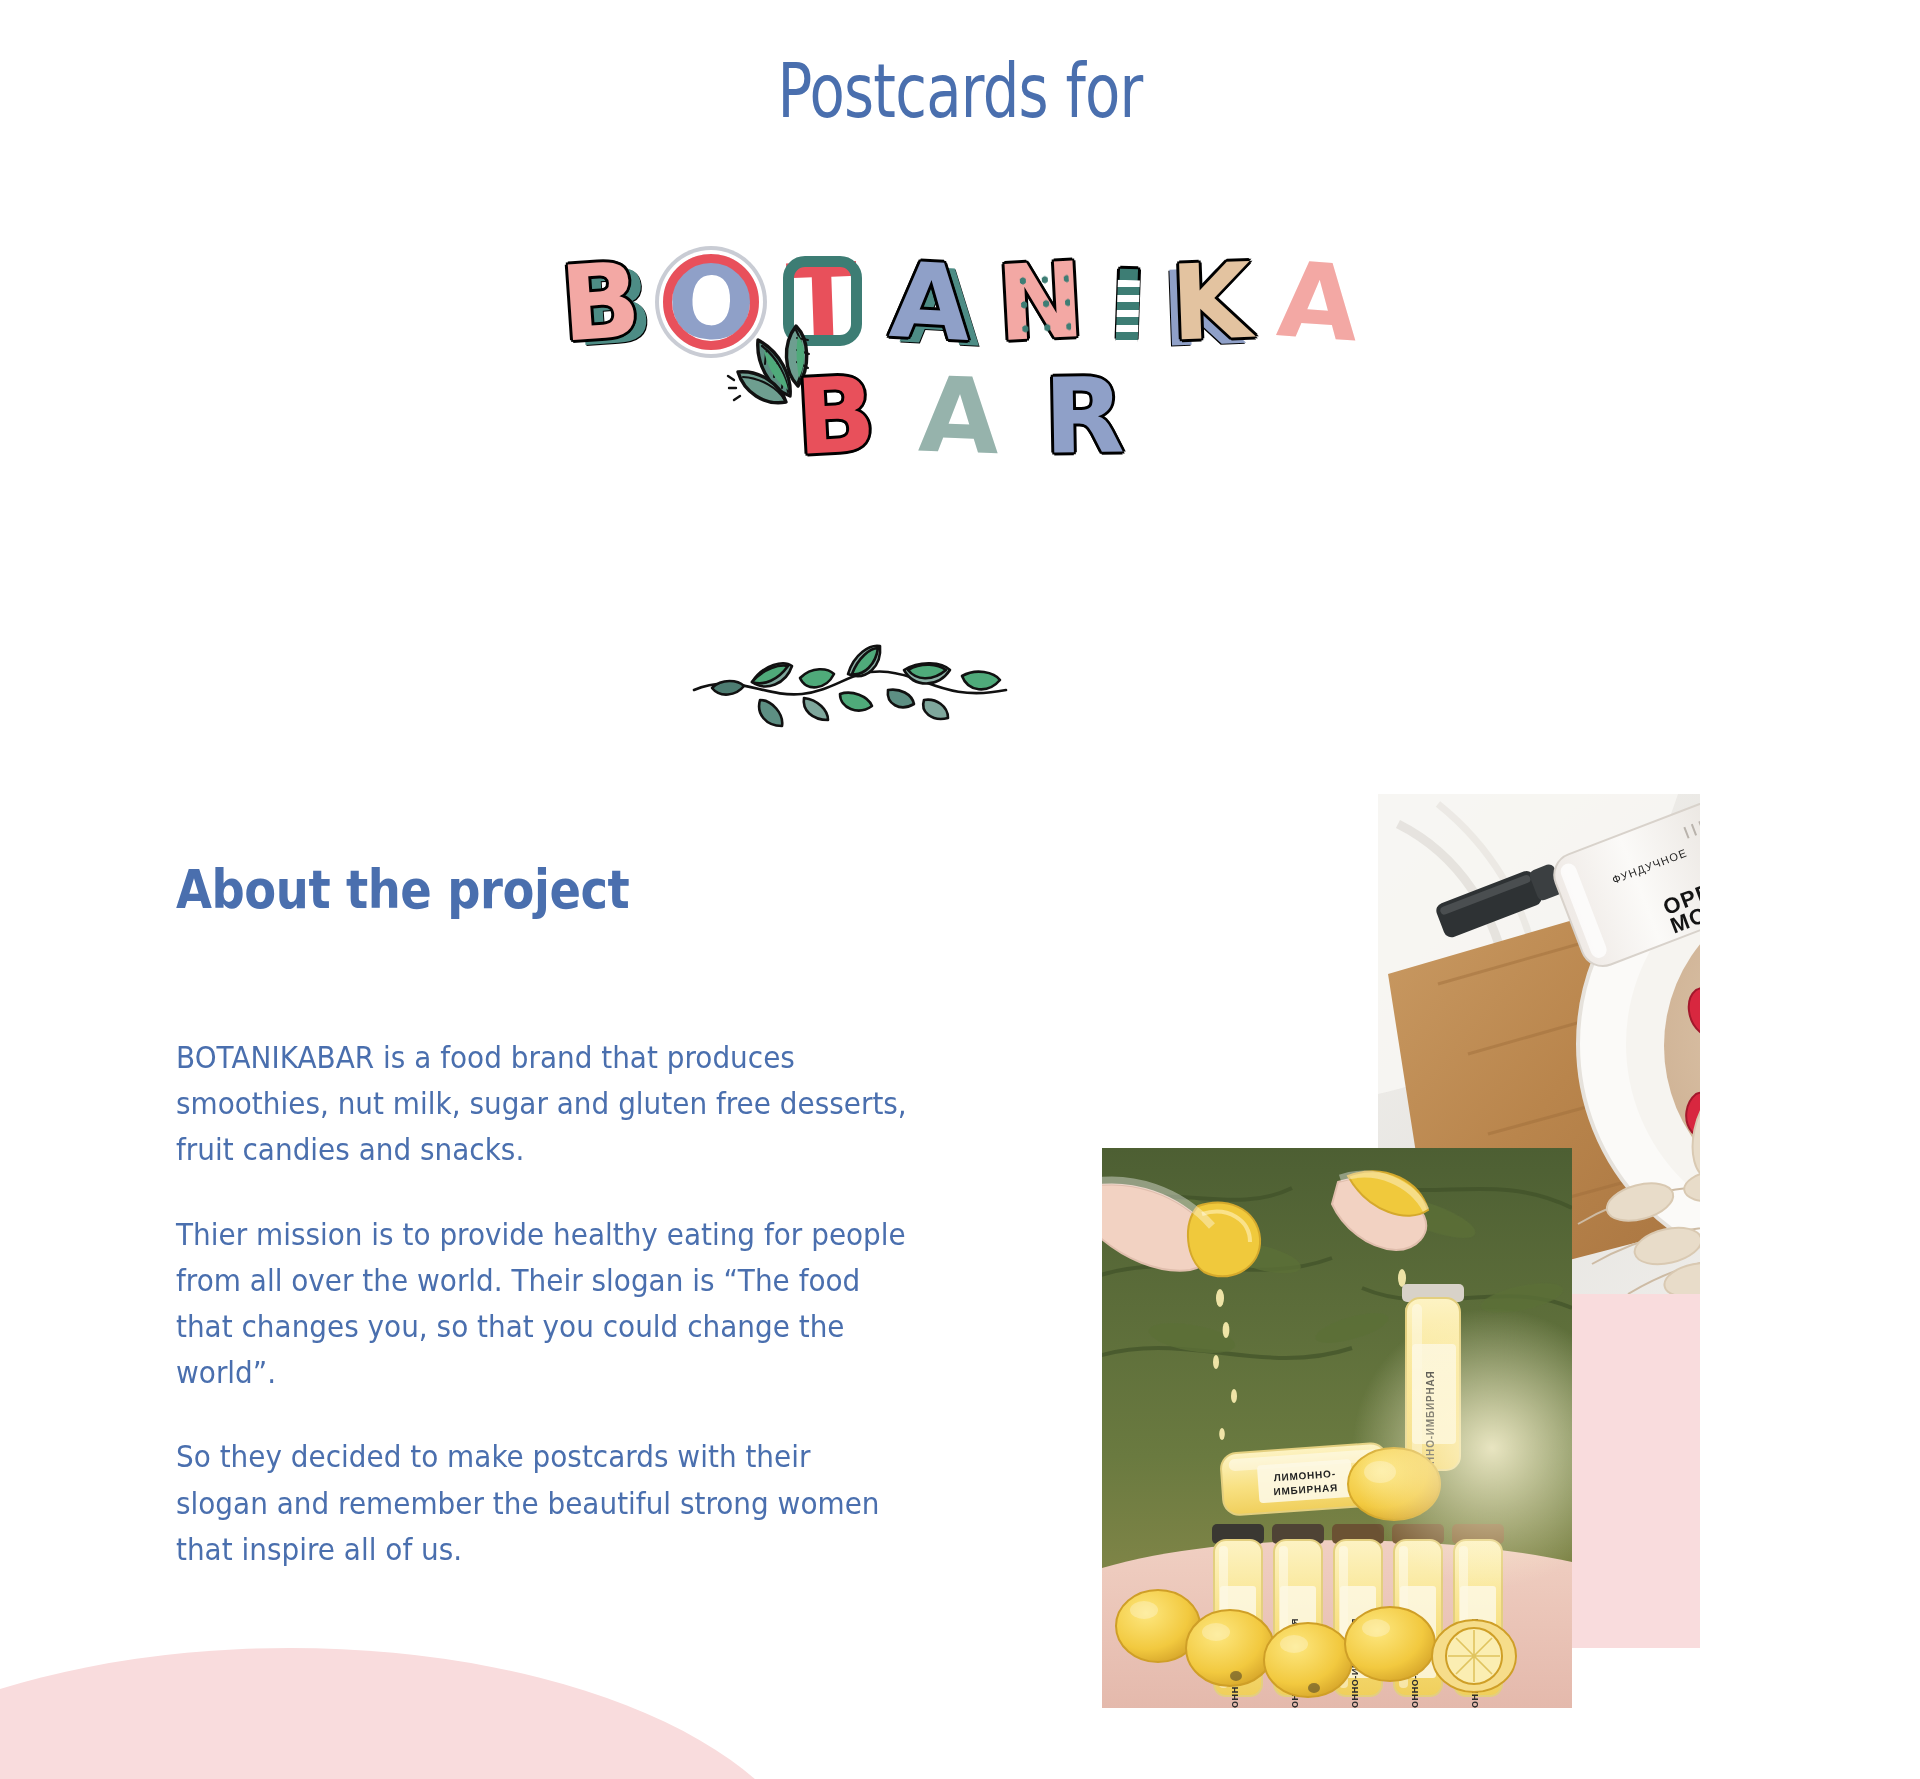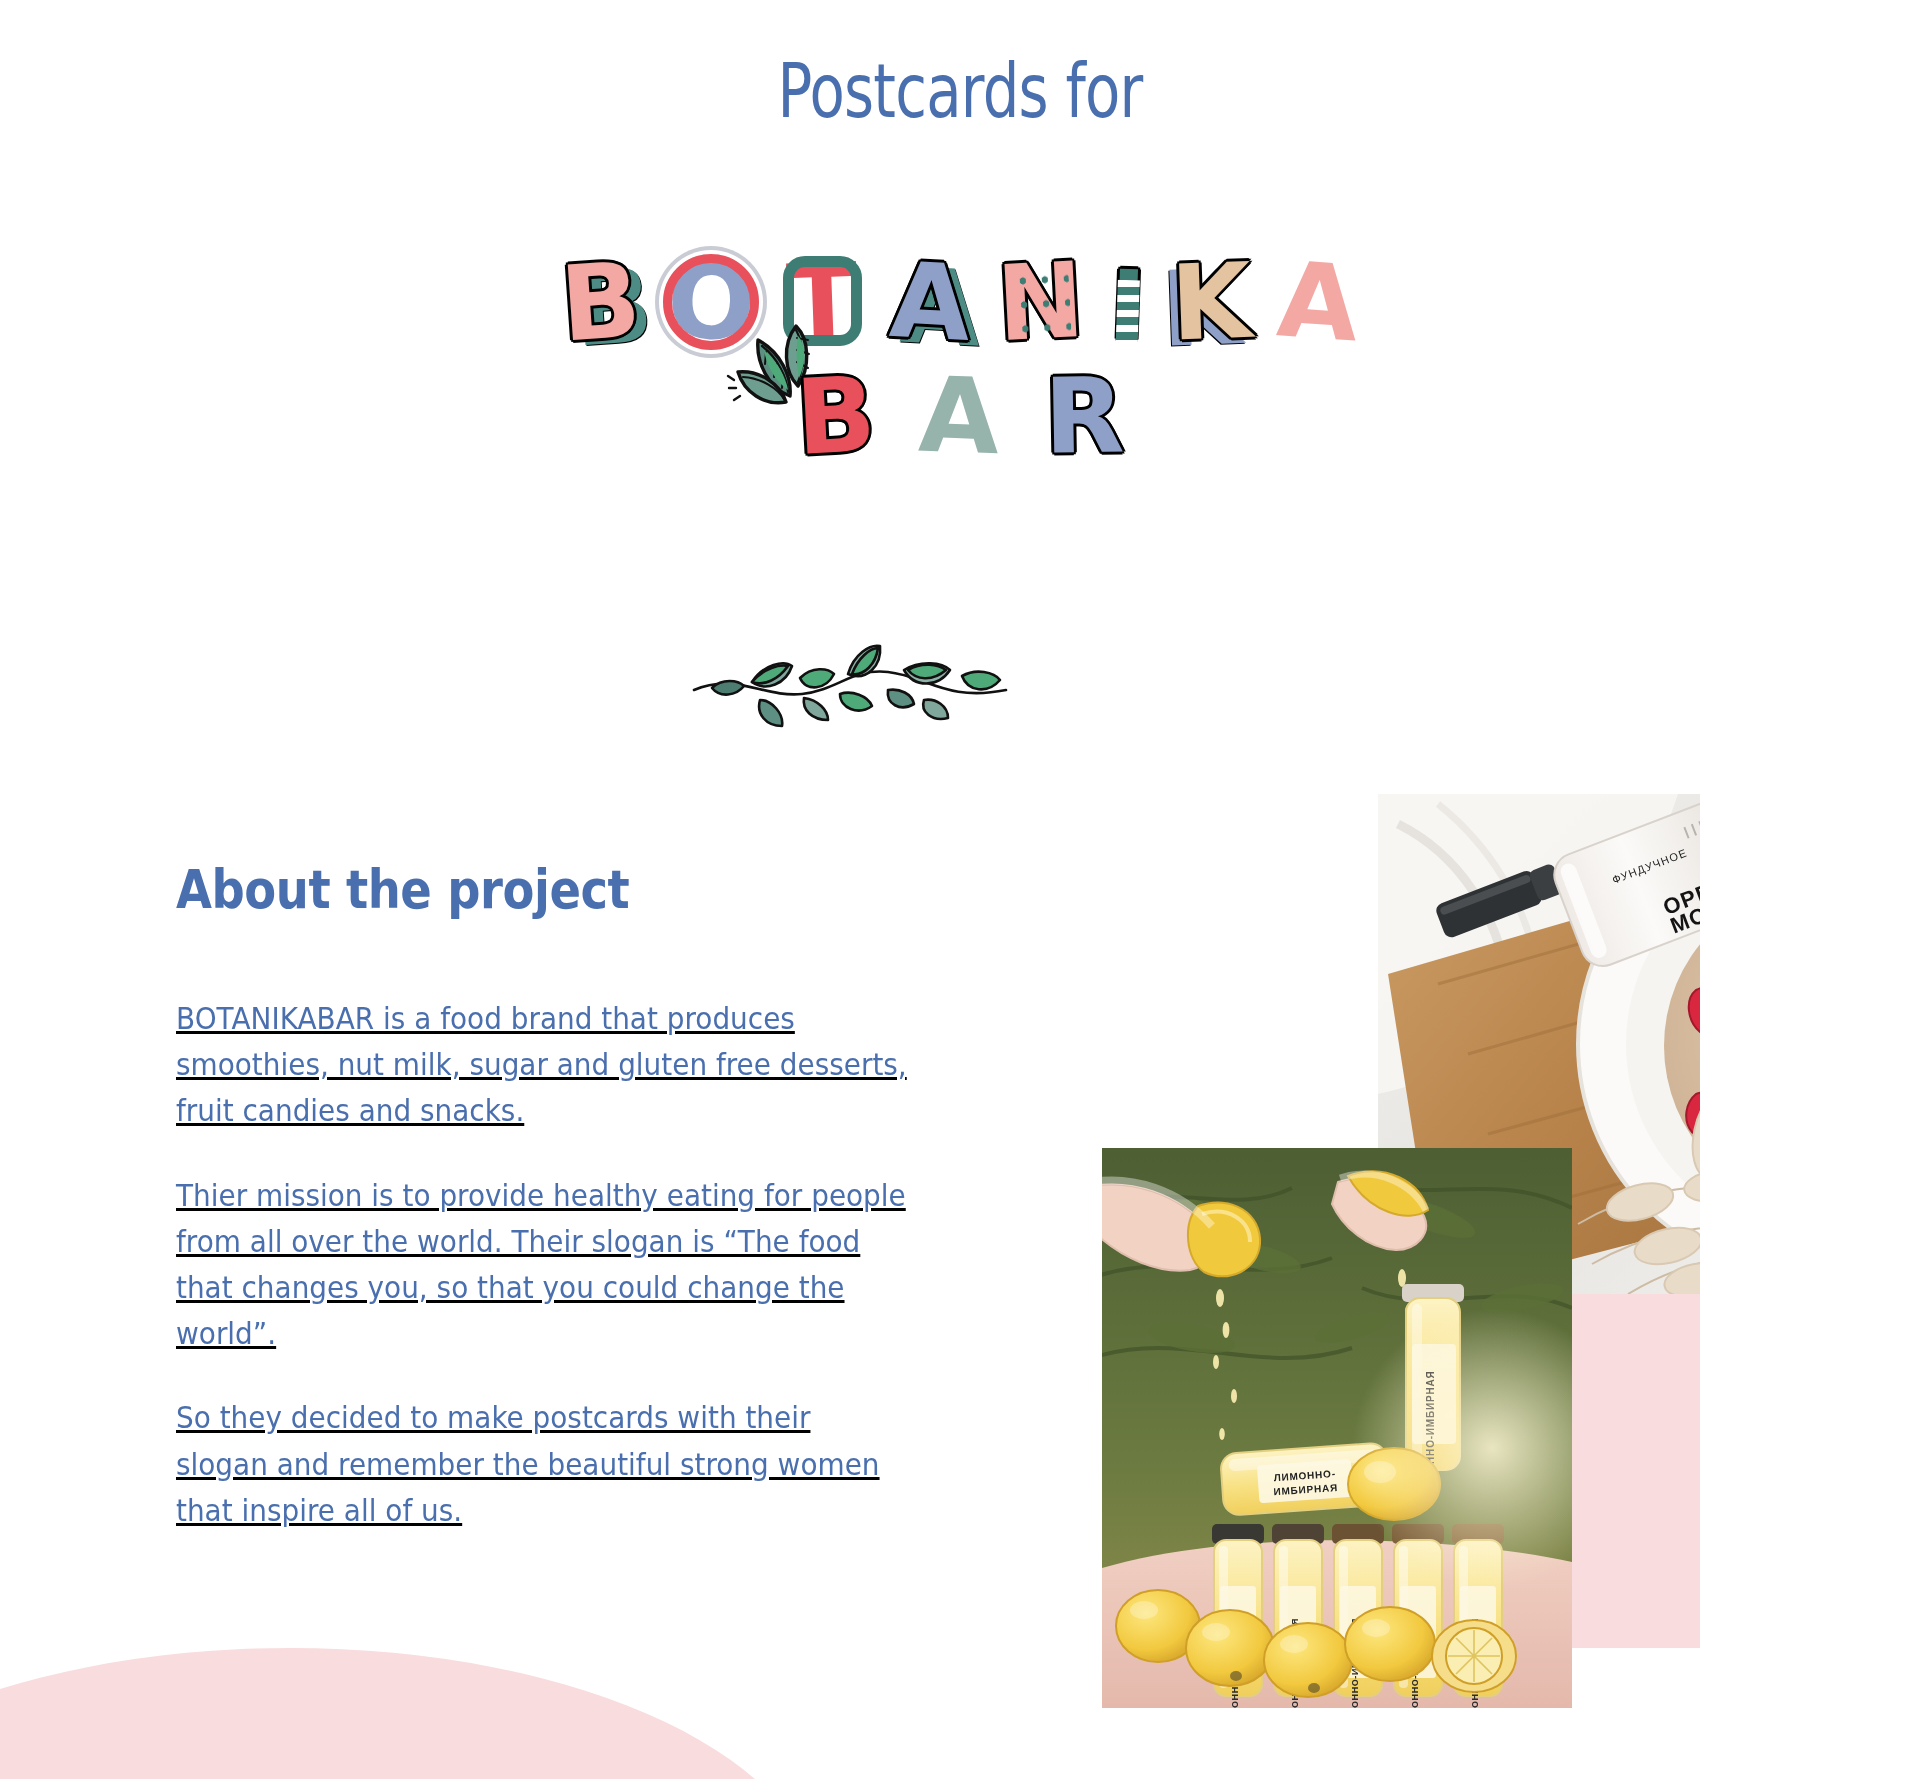--- a/index.html
+++ b/index.html
@@ -177,25 +177,24 @@
     font-weight: 700;
     color: #4a6fae;
     letter-spacing: -0.5px;
     transform: scaleX(0.86);
     transform-origin: left top;
     z-index: 3;
   }
 
   .about-body {
     position: absolute;
-    top: 996px;
+    top: 1035px;
     left: 176px;
     width: 790px;
     z-index: 3;
-    text-decoration: underline;
   }
   .about-body p {
     font-family: "DejaVu Sans", sans-serif;
     font-size: 30px;
     line-height: 1.54;
     color: #4a6fae;
     margin-bottom: 38px;
     transform: scaleX(0.93);
     transform-origin: left top;
   }

